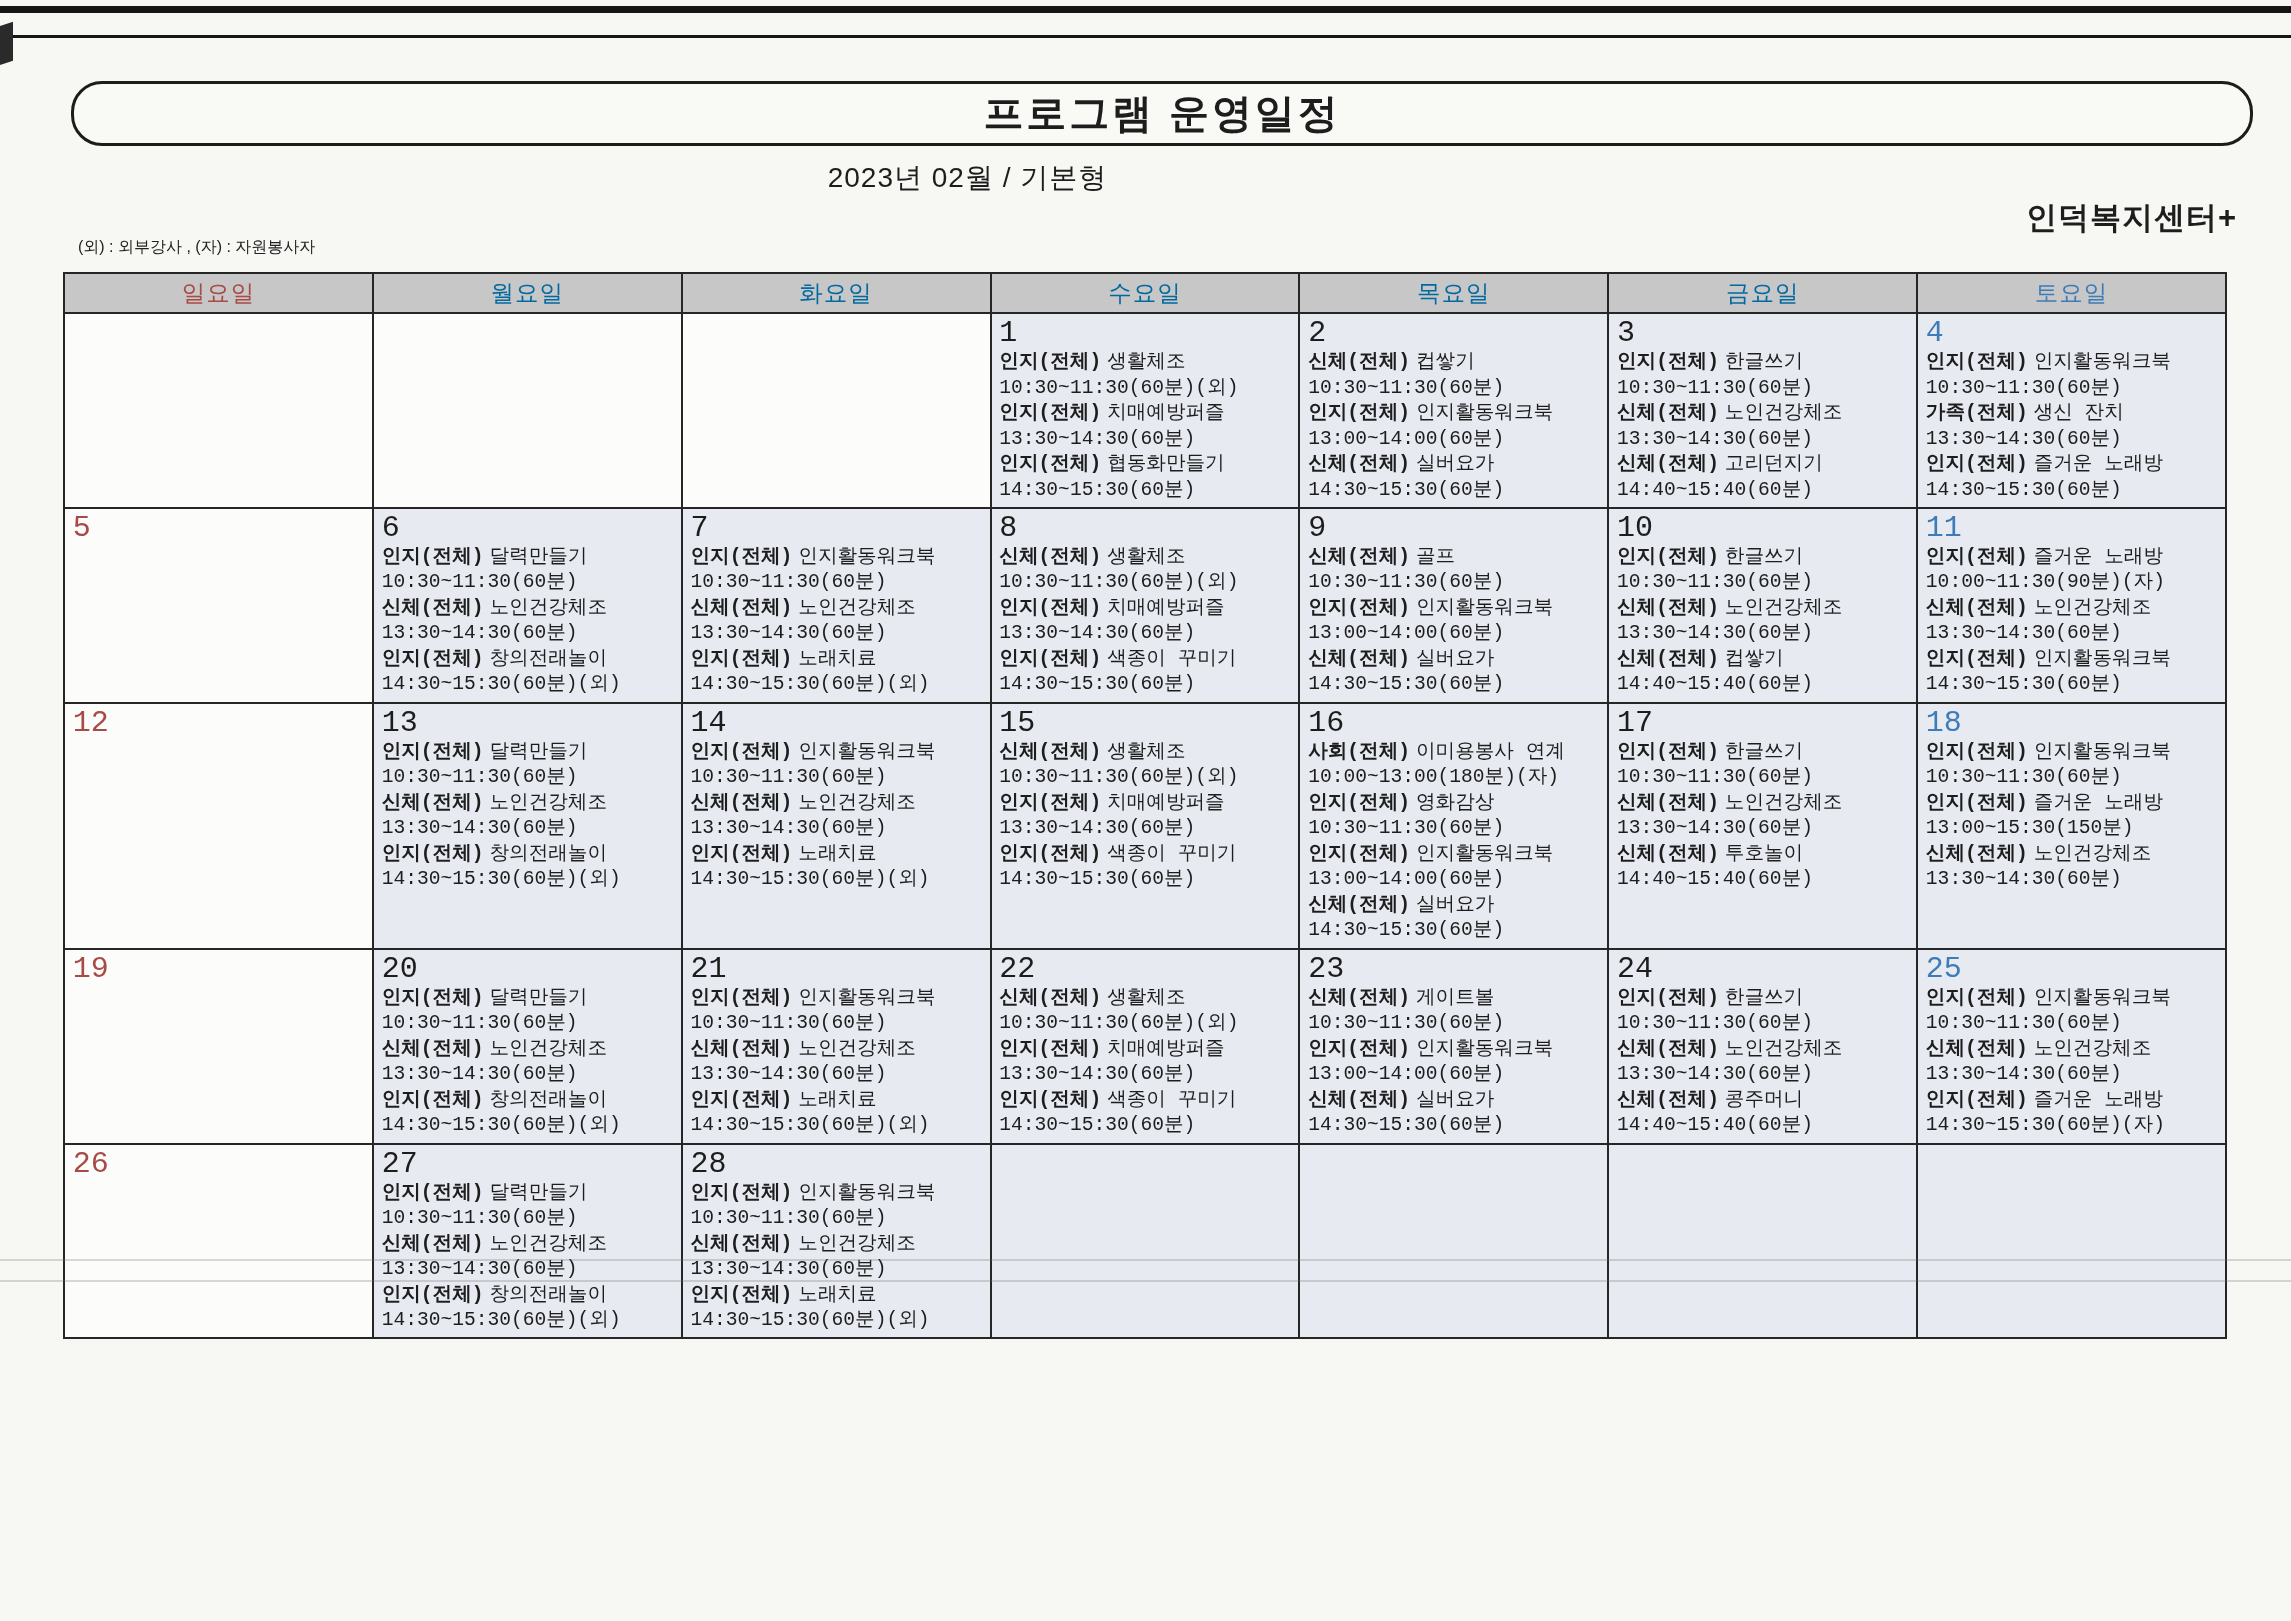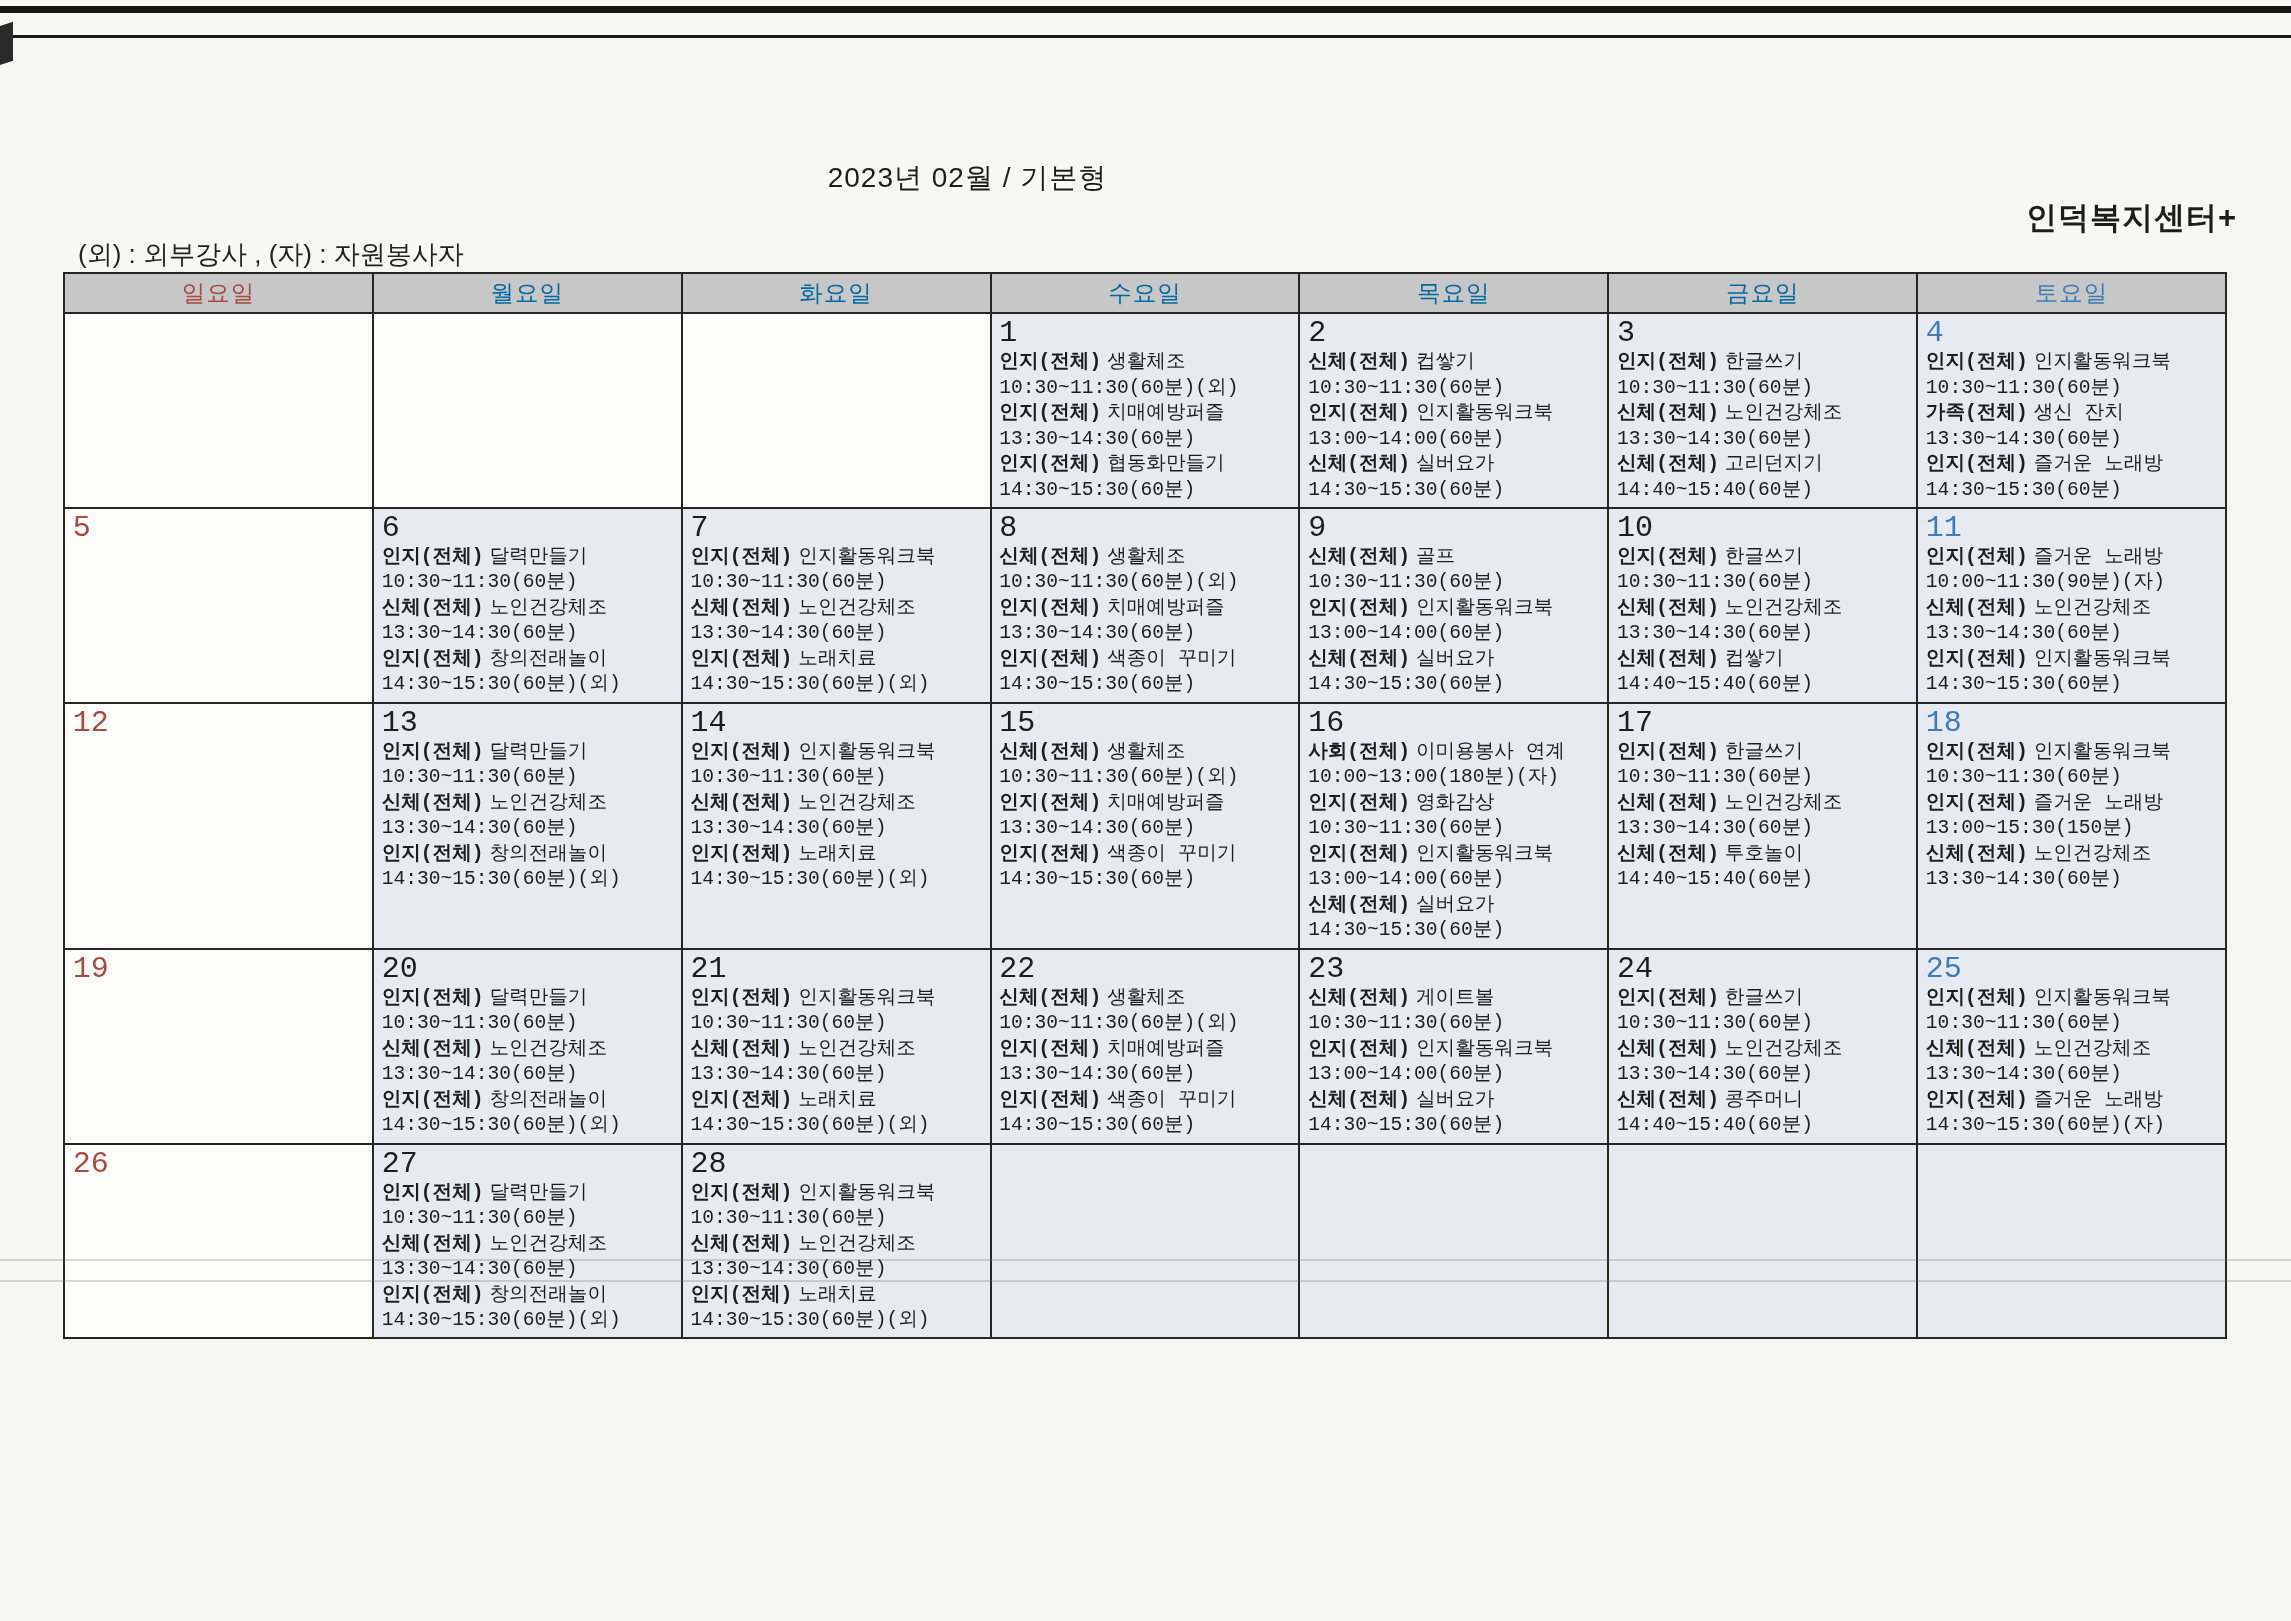--- a/index.html
+++ b/index.html
@@ -13,21 +13,21 @@
   .faint{position:absolute;left:0;width:2292px;height:2px;background:rgba(110,110,110,.26);z-index:5;pointer-events:none;}
   .faint.f1{top:1259px;}
   .faint.f2{top:1280px;}
   
   .title-box{position:absolute;left:71px;top:81px;width:2182px;height:65px;box-sizing:border-box;
              border:3.9px solid #1c1c1c;border-radius:31px;display:flex;align-items:center;justify-content:center;
              background:#f9f9f6;}
   .title{font-size:40px;font-weight:bold;letter-spacing:2.9px;}
   .subtitle{position:absolute;top:159px;left:0;width:1935px;text-align:center;font-size:28px;letter-spacing:1px;}
   .center-name{position:absolute;top:197px;right:55px;font-size:31px;font-weight:bold;letter-spacing:1px;}
-  .legend{position:absolute;top:237px;left:78px;font-size:26px;color:#222;text-align:right;}
+  .legend{position:absolute;top:237px;left:78px;font-size:16px;color:#222;text-align:right;}
   
   table.calendar{position:absolute;left:63px;top:272px;width:2164px;border-collapse:collapse;table-layout:fixed;
                  border:2.9px solid #1c1c1c;font-family:Liberation Mono, monospace;}
   th{background:var(--header-bg,#c7c7c7);border:2px solid #262626;height:36px;
      font-size:23.5px;font-weight:normal;color:#0369a1;letter-spacing:1px;}
   th.sun{color:var(--sun,#b0504c);}
   th.sat{color:var(--sat,#3f7cb8);}
   td{border:2px solid #262626;vertical-align:top;background:#fcfcfa;
      padding:2px 3.9px 3.9px 7.8px;box-sizing:border-box;}
   td.shaded{background:var(--tint,#e7eaf1);}
@@ -44,20 +44,23 @@
   .item .act{margin-left:5.9px;}
 </style>
 </head>
 <body>
 
 <div class="page" style="--sun: #a84a46; --sat: #3e7cb8; --header-bg: #c7c7c7; --tint: #e7eaf1; background: rgb(247, 247, 244);">
   <div class="scanline l1"></div>
   <div class="scanline l2"></div>
   <div class="edge-blob"></div>
 
+  <div class="title-box">
+    <span class="title">프로그램 운영일정</span>
+  </div>
   <div class="subtitle">2023년 02월 / 기본형</div>
   <div class="center-name">인덕복지센터+</div>
   <div class="legend">(외) : 외부강사 , (자) : 자원봉사자</div>
 
   <table class="calendar">
     <thead>
       <tr id="day-header-row">
           <th class="sun">일요일</th>
           <th class="weekday">월요일</th>
           <th class="weekday">화요일</th>

